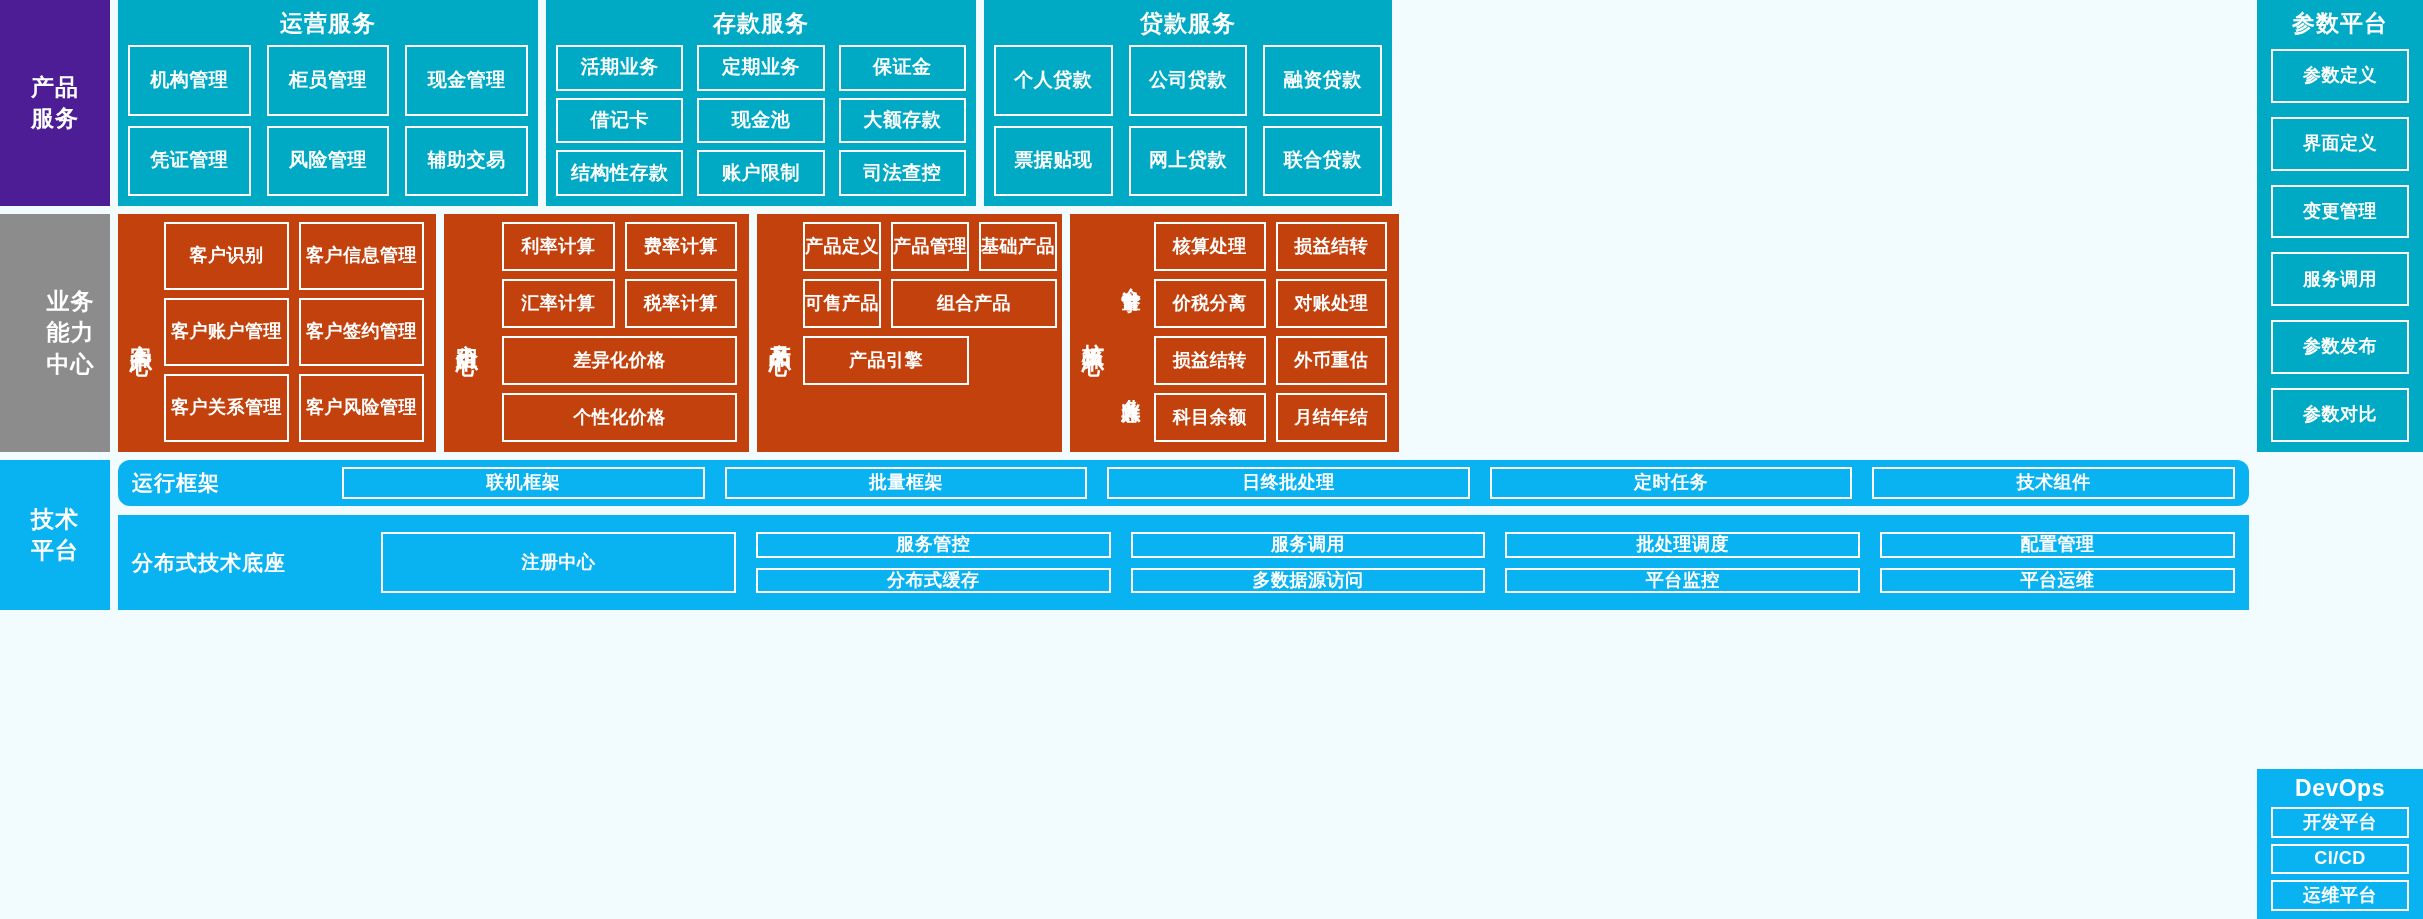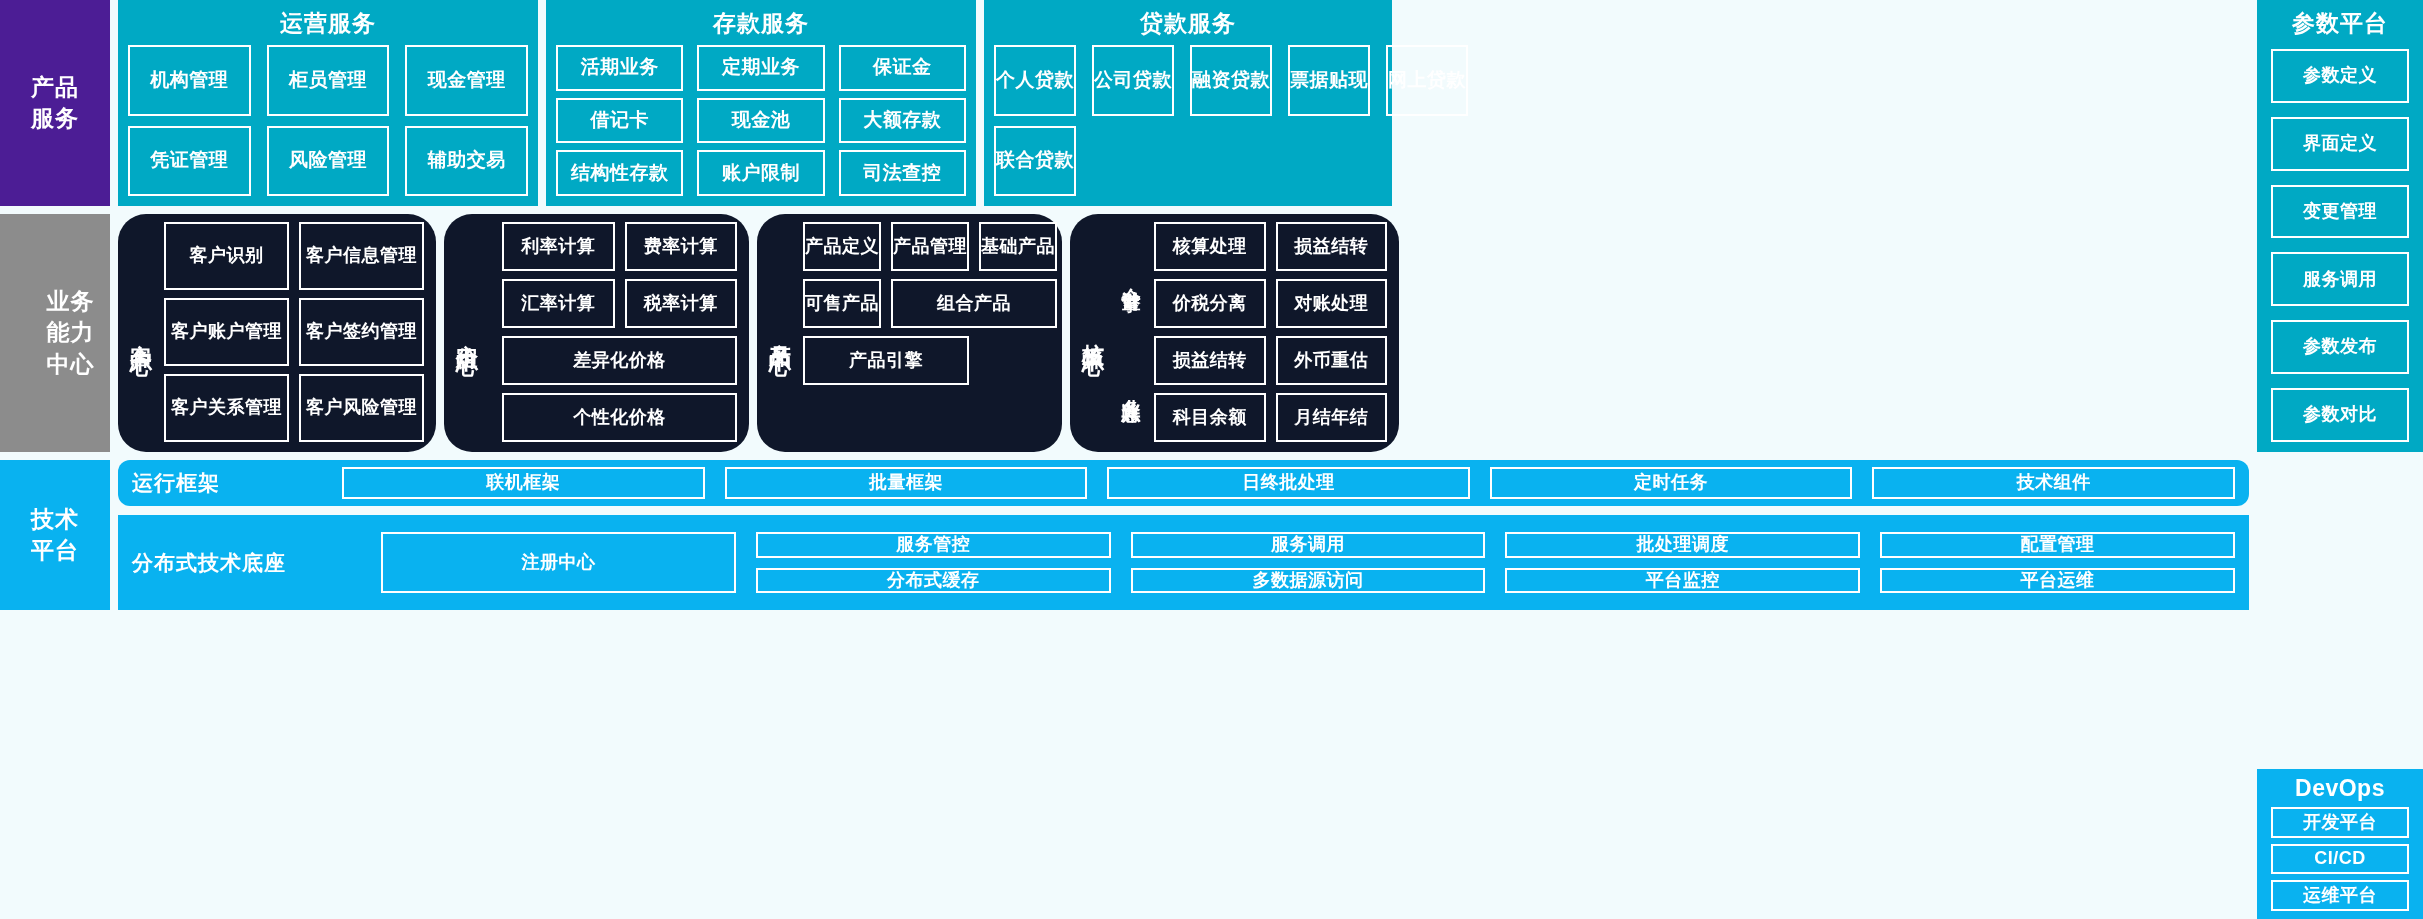--- a/index.html
+++ b/index.html
@@ -91,21 +91,21 @@
   #svc-deposit   { width: 430px; flex: none; }
   #svc-loan      { width: 408px; flex: none; }
   .svc-grid {
     flex: 1;
     display: grid;
     gap: 10px 16px;
     margin-top: 6px;
   }
   #svc-operations .svc-grid { grid-template-columns: repeat(3, 1fr); grid-template-rows: repeat(2, 1fr); }
   #svc-deposit   .svc-grid { grid-template-columns: repeat(3, 1fr); grid-template-rows: repeat(3, 1fr); gap: 7px 14px; }
-  #svc-loan      .svc-grid { grid-template-columns: repeat(5, 1fr); grid-template-rows: repeat(2, 1fr); }
+  #svc-loan      .svc-grid { grid-template-columns: repeat(3, 1fr); grid-template-rows: repeat(2, 1fr); }
 
   
   #param-platform {
     position: absolute;
     right: 0;
     top: 0;
     width: 166px;
     height: 452px;
     background: #00a9c4;
     padding: 8px 14px 10px 14px;
@@ -128,25 +128,24 @@
     height: 238px;
     flex: none;
   }
   #cap-side {
     width: 110px;
     background: #8c8c8c;
     flex: none;
     padding-left: 31px;
   }
   .center-group {
-    background: #0f172a;
+    background: #c2410c;
     display: flex;
     padding: 8px 12px 10px 8px;
     gap: 8px;
-    border-radius: 28px;
   }
   #center-customer  { width: 318px; flex: none; }
   #center-pricing   { width: 305px; flex: none; gap: 20px; }
   #center-product   { width: 305px; flex: none; }
   #center-acct      { width: 329px; flex: none; }
   .center-grid { flex: 1; display: grid; gap: 8px 10px; }
   #grid-customer { grid-template-columns: repeat(2, 1fr); grid-template-rows: repeat(3, 1fr); }
   #grid-pricing  { grid-template-columns: repeat(2, 1fr); grid-template-rows: repeat(4, 1fr); }
   #grid-product  { grid-template-columns: repeat(3, 1fr); grid-template-rows: repeat(4, 1fr); }
   .span2 { grid-column: span 2; }

